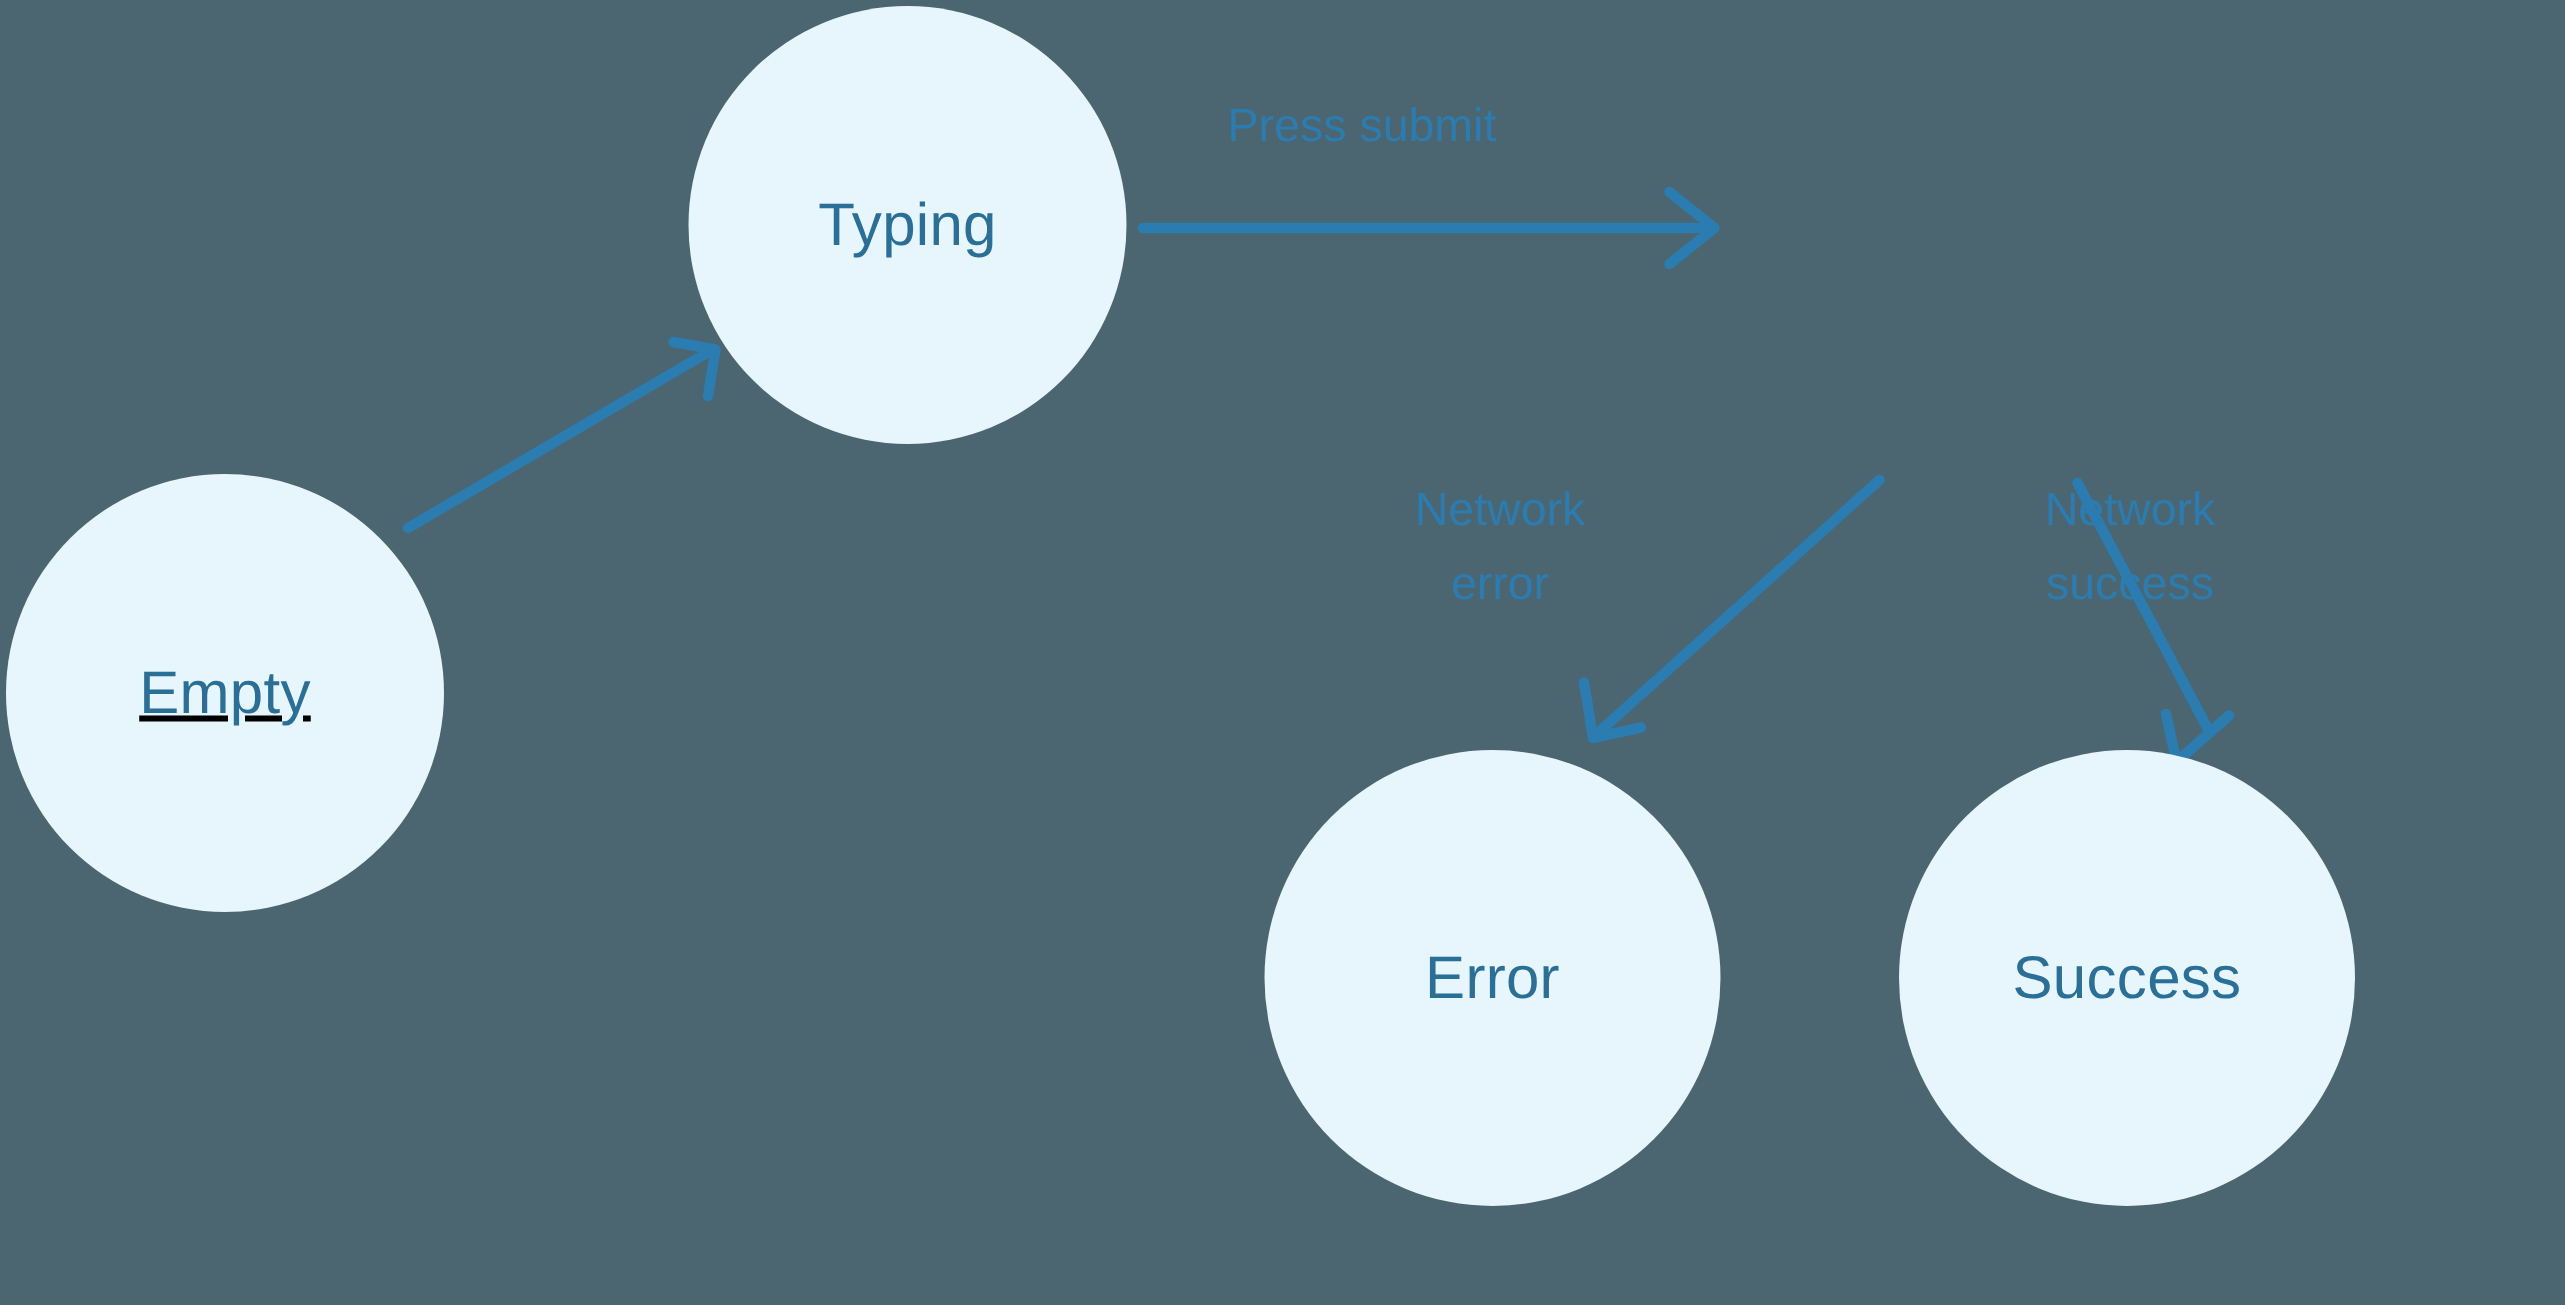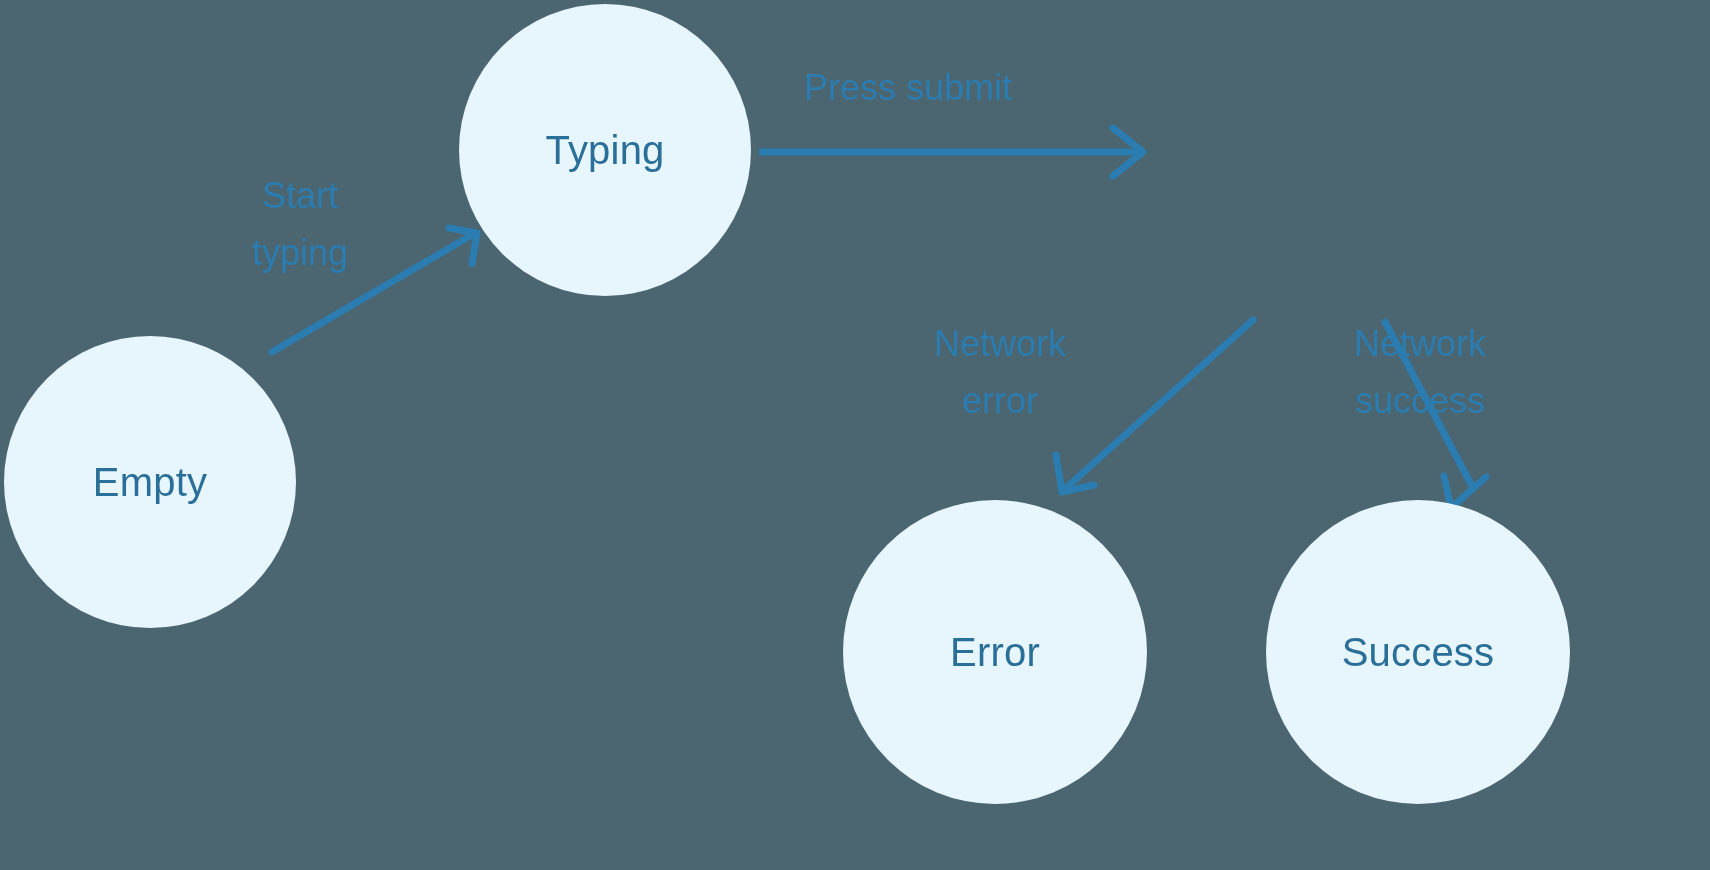--- a/index.html
+++ b/index.html
@@ -36,21 +36,21 @@
     font-size: 40px;
     font-family: "Liberation Sans", sans-serif;
     font-weight: 400;
     letter-spacing: 0.2px;
     white-space: nowrap;
     text-align: center;
   }
   .edge-label {
     position: absolute;
     color: #2b7cb0;
-    font-size: 36px;
+    font-size: 31px;
     font-family: "Liberation Sans", sans-serif;
     font-weight: 400;
     line-height: 1.58;
     text-align: center;
     white-space: pre-line;
     pointer-events: none;
   }
 </style>
 </head>
 <body>
@@ -73,39 +73,37 @@
       <line x1="1253" y1="320" x2="1066" y2="488" stroke="#2b7cb0" stroke-width="7" stroke-linecap="round"></line>
       <polyline points="1056,455 1062,492 1094,485" fill="none" stroke="#2b7cb0" stroke-width="7" stroke-linecap="round" stroke-linejoin="round"></polyline>
     </g>
 
     <g>
       <line x1="1385" y1="322" x2="1473" y2="488" stroke="#2b7cb0" stroke-width="7" stroke-linecap="round"></line>
       <polyline points="1444,523 1479,492 1486,524" fill="none" stroke="#2b7cb0" stroke-width="7" stroke-linecap="round" stroke-linejoin="round" transform="rotate(180 1465 500)"></polyline>
     </g>
   </svg>
 
-  <div class="node-circle" style="left:4px; top:336px; width:292px; height:292px;">
+  <div class="node-circle" style="left:4px; top:316px; width:292px; height:292px;text-decoration:underline;">
     <span class="node-label">Empty</span>
   </div>
 
   <div class="node-circle" style="left:459px; top:4px; width:292px; height:292px;">
     <span class="node-label">Typing</span>
   </div>
 
 
   <div class="node-circle" style="left:843px; top:500px; width:304px; height:304px;">
     <span class="node-label">Error</span>
   </div>
 
   <div class="node-circle" style="left:1266px; top:500px; width:304px; height:304px;">
     <span class="node-label">Success</span>
   </div>
 
-  <div class="edge-label" style="left:200px; top:168px; width:200px;">Start
-typing</div>
 
   <div class="edge-label" style="left:758px; top:60px; width:300px;">Press submit</div>
 
   <div class="edge-label" style="left:880px; top:316px; width:240px;">Network
 error</div>
 
   <div class="edge-label" style="left:1300px; top:316px; width:240px;">Network
 success</div>
 
 </div>

